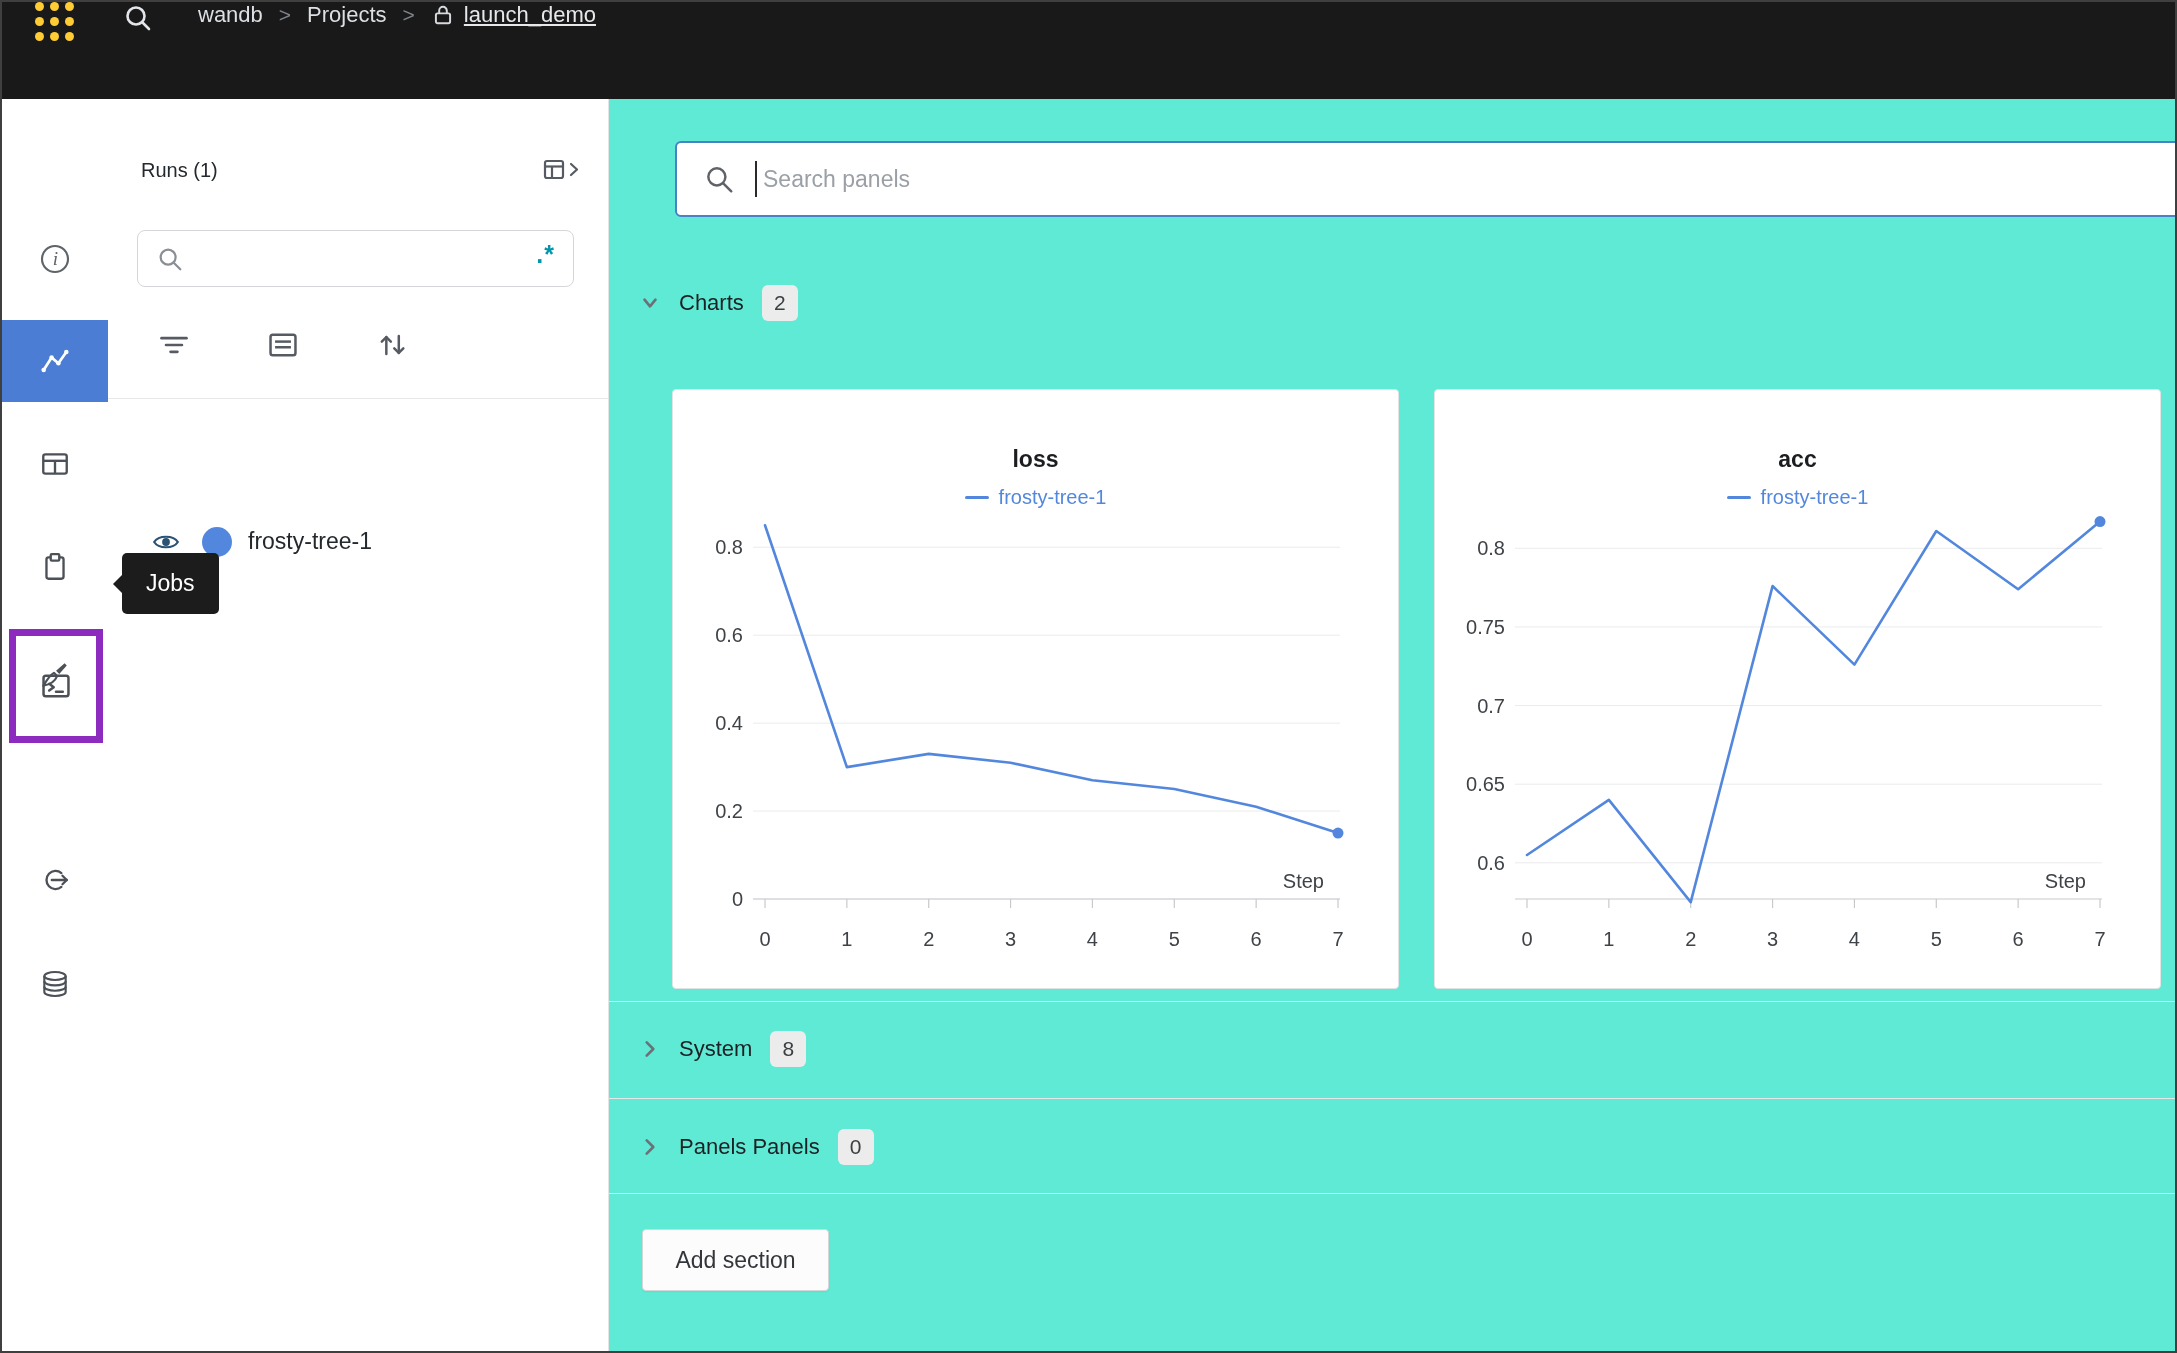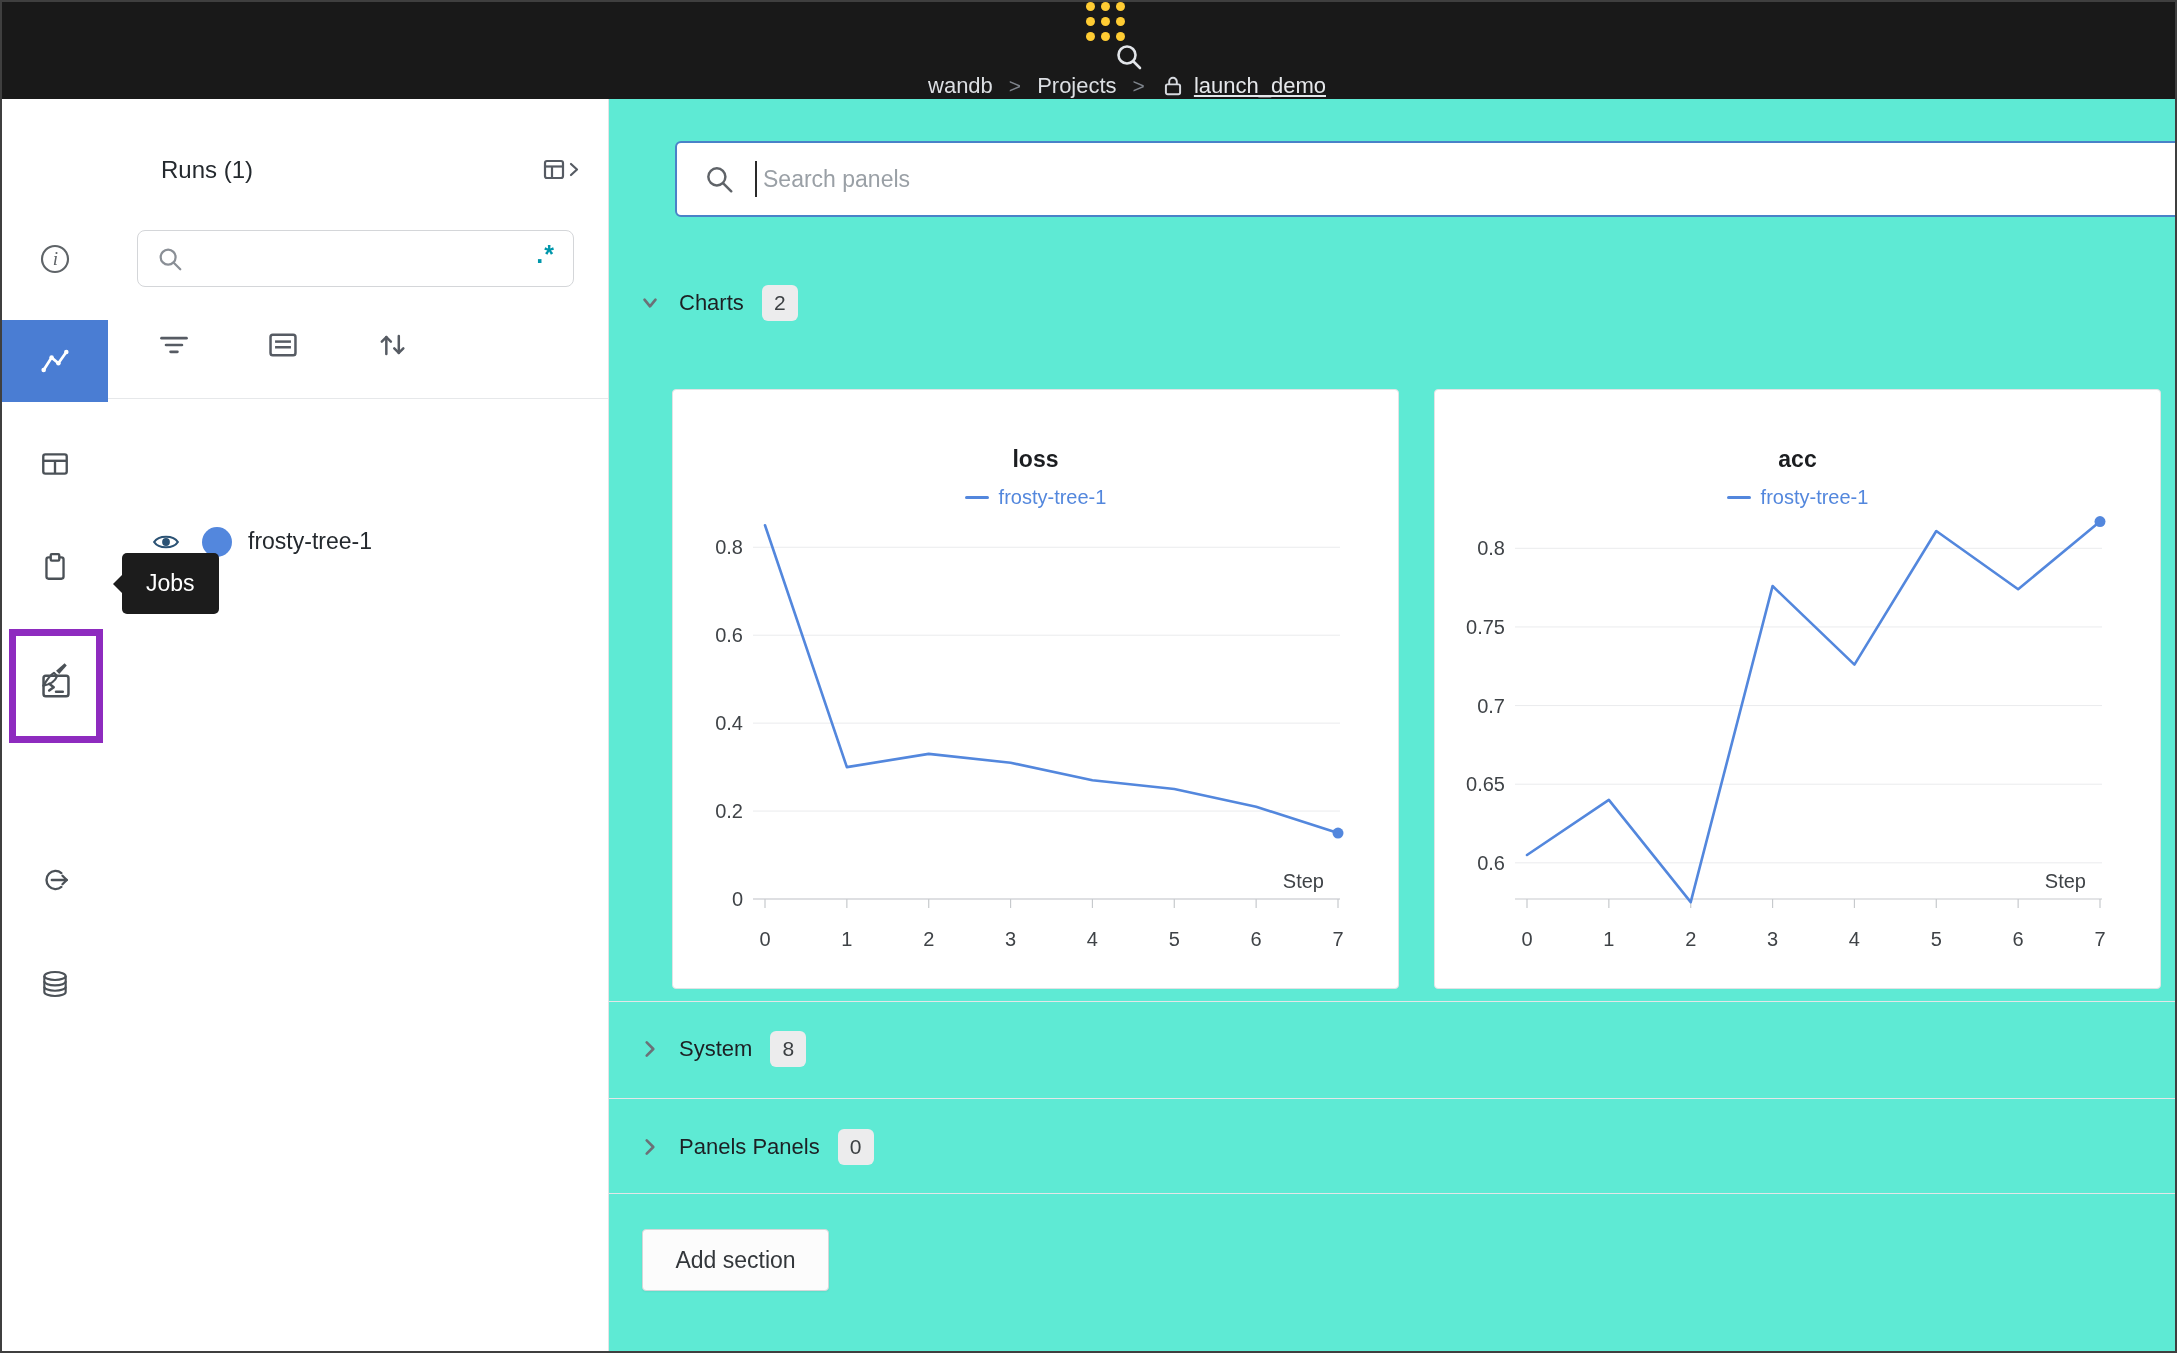--- a/index.html
+++ b/index.html
@@ -1,41 +1,41 @@
 <!DOCTYPE html>
 <html><head>
 <meta charset="utf-8">
 <style>
   * { margin:0; padding:0; box-sizing:border-box; }
   body { font-family:"Liberation Sans","DejaVu Sans",sans-serif; background:#ffffff; }
   .page { position:relative; width:2177px; height:1353px; overflow:hidden; background:#fff; border:2px solid #3f3f3f; }
 
   
-  .topbar { position:absolute; left:0; top:0; width:100%; height:97px; background:#191919; display:flex; align-items:center; padding-left:33px;flex-direction:column; }
+  .topbar { position:absolute; left:0; top:0; width:100%; height:97px; background:#191919; display:flex; align-items:flex-start; padding-left:33px; }
   .logo-grid { display:grid; grid-template-columns:repeat(3,9px); gap:6px; cursor:pointer; }
   .logo-grid i { width:9px; height:9px; border-radius:50%; background:#ffcc33; display:block; }
   .topbar-search { margin-left:48px; color:#e2e5e9; display:flex; align-items:center; cursor:pointer; }
   .breadcrumb { margin-left:44px; display:flex; align-items:center; gap:16px; font-size:22px; color:#dcdfe3; }
   .breadcrumb .sep { color:#7e848c; font-size:21px; }
   .breadcrumb .crumb { cursor:pointer; }
   .crumb-project { display:flex; align-items:center; gap:9px; color:#e6e8eb;text-decoration:underline; }
   .crumb-project svg { display:block; }
 
   
   .rail { position:absolute; left:0; top:97px; bottom:0; width:106px; background:#fff; }
   .rail-item { position:absolute; left:0; width:106px; height:56px; display:flex; align-items:center; justify-content:center; color:#4b5157; cursor:pointer; }
   .rail-item.selected { height:82px; background:#4a7dd3; color:#ffffff; }
   .jobs-frame { position:absolute; left:7px; top:530px; width:94px; height:114px; border:7px solid #8e2bbf; display:flex; align-items:center; justify-content:center; color:#4b5157; cursor:pointer; }
   .tooltip { position:absolute; left:120px; top:551px; height:61px; background:#1c1c1c; color:#fff; font-size:23px; border-radius:5px; display:flex; align-items:center; padding:0 24px; z-index:30; }
   .tooltip:before { content:""; position:absolute; left:-9px; top:50%; transform:translateY(-50%); border-top:9px solid transparent; border-bottom:9px solid transparent; border-right:9px solid #1c1c1c; }
 
   
   .runs-panel { position:absolute; left:106px; top:97px; bottom:0; width:501px; background:#fff; border-right:1px solid #e2e4e6; }
   .runs-title-row { position:absolute; top:43px; left:33px; right:26px; height:56px; display:flex; align-items:center; justify-content:space-between; }
-  .runs-title { font-size:24px; color:#24292e;margin-left:20px; }
+  .runs-title { font-size:20px; color:#24292e; }
   .runs-expand { color:#565b63; cursor:pointer; display:flex; align-items:center; }
   .runs-search { position:absolute; left:29px; top:131px; width:437px; height:57px; border:1.5px solid #d4d6d9; border-radius:8px; display:flex; align-items:center; padding:0 18px; gap:14px; background:#fff; }
   .runs-search input { border:none; outline:none; flex:1; font-size:22px; min-width:0; background:transparent; color:#24292e; }
   .regex-glyph { color:#0097ab; font-size:25px; font-weight:700; letter-spacing:1px; cursor:pointer; line-height:1; padding-bottom:8px; }
   .runs-tool { position:absolute; top:229px; width:34px; height:34px; color:#565b63; cursor:pointer; }
   .runs-divider { position:absolute; top:299px; left:0; right:0; height:1px; background:#e6e8ea; }
   .name-row { position:absolute; top:318px; left:0; right:0; height:66px; background:#f6f7f8; border-bottom:1px solid #e8eaec; display:flex; align-items:center; }
   .run-row { position:absolute; top:410px; left:0; right:0; height:65px; display:flex; align-items:center; }
   .eye { position:absolute; left:44px; color:#2b5274; cursor:pointer; display:flex; }
   .name-label { position:absolute; left:102px; font-size:23px; font-weight:700; color:#24292e; }

